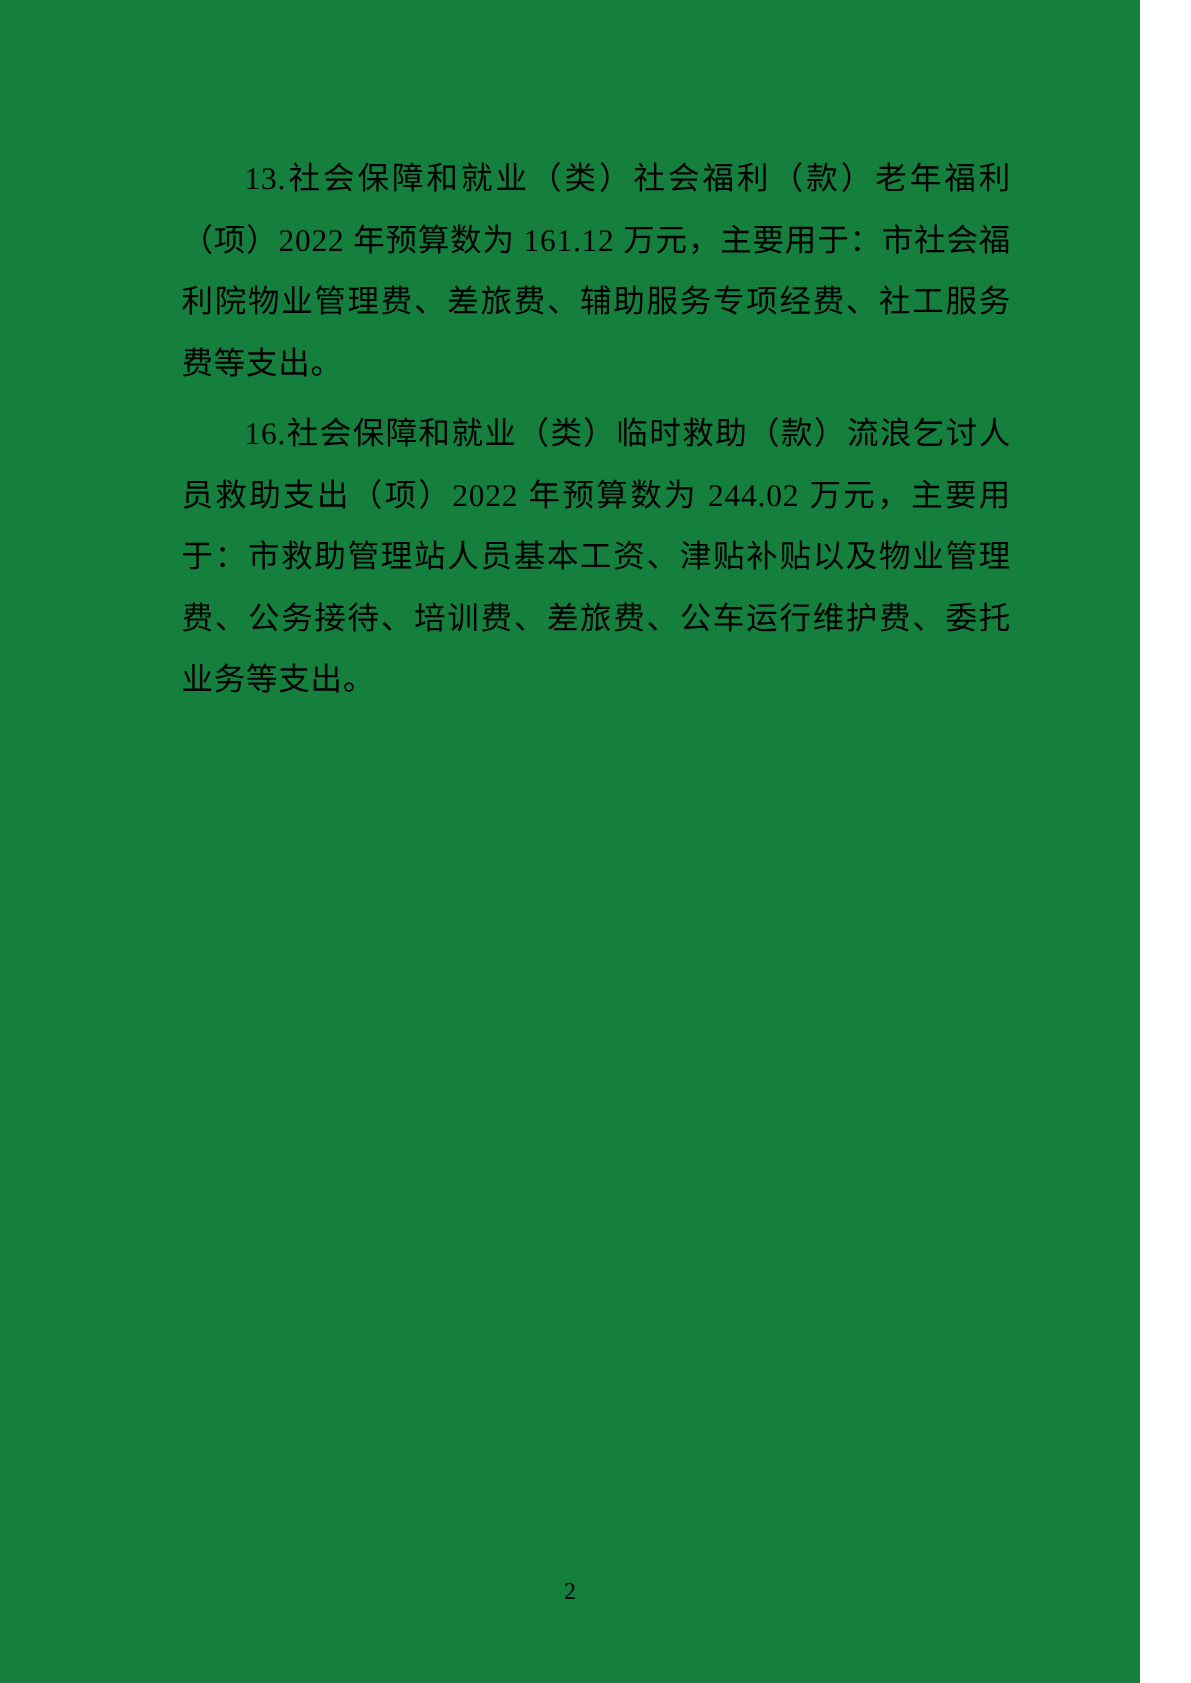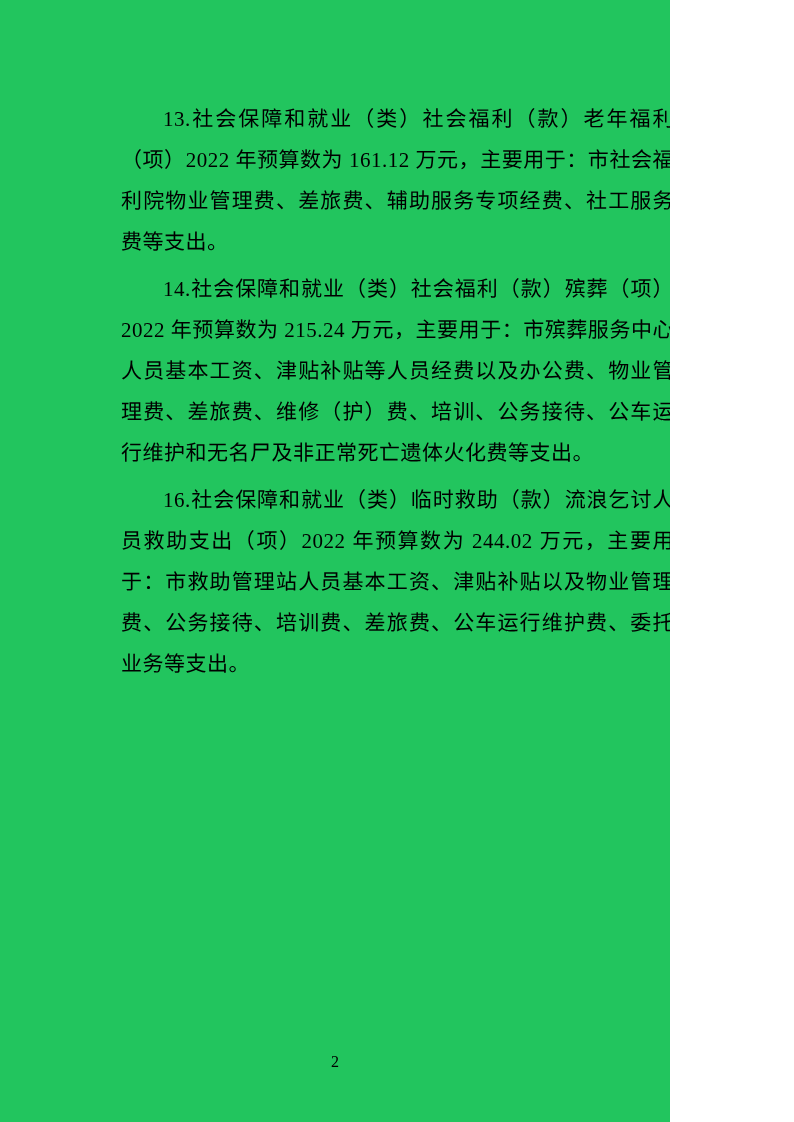--- a/index.html
+++ b/index.html
@@ -2,23 +2,23 @@
 <html lang="zh-CN"><head>
 <meta charset="utf-8">
 <style>
   html, body {
     margin: 0;
     padding: 0;
     background: #ffffff;
   }
   .page {
     position: relative;
-    width: 670px;
+    width: 760px;
     height: 1122px;
-    background: #22c55e;
+    background: #15803d;
     overflow: hidden;
     font-family: "Liberation Serif", "DejaVu Serif", serif;
     color: #000000;
   }
   .content {
     position: absolute;
     left: 121px;
     top: 99px;
     width: 553px;
   }
@@ -50,21 +50,20 @@
     color: #000000;
   }
 </style>
 </head>
 <body>
 
 <div class="page">
 
   <div class="content">
     <p class="para">13.社会保障和就业（类）社会福利（款）老年福利（项）2022 年预算数为 161.12 万元，主要用于：市社会福利院物业管理费、差旅费、辅助服务专项经费、社工服务费等支出。</p>
-    <p class="para">14.社会保障和就业（类）社会福利（款）殡葬（项）2022 年预算数为 215.24 万元，主要用于：市殡葬服务中心人员基本工资、津贴补贴等人员经费以及办公费、物业管理费、差旅费、维修（护）费、培训、公务接待、公车运行维护和无名尸及非正常死亡遗体火化费等支出。</p>
     <p class="para">16.社会保障和就业（类）临时救助（款）流浪乞讨人员救助支出（项）2022 年预算数为 244.02 万元，主要用于：市救助管理站人员基本工资、津贴补贴以及物业管理费、公务接待、培训费、差旅费、公车运行维护费、委托业务等支出。</p>
   </div>
 
   <div class="footer">
     <span class="page-number">2</span>
   </div>
 
 </div>
 
 </body></html>

